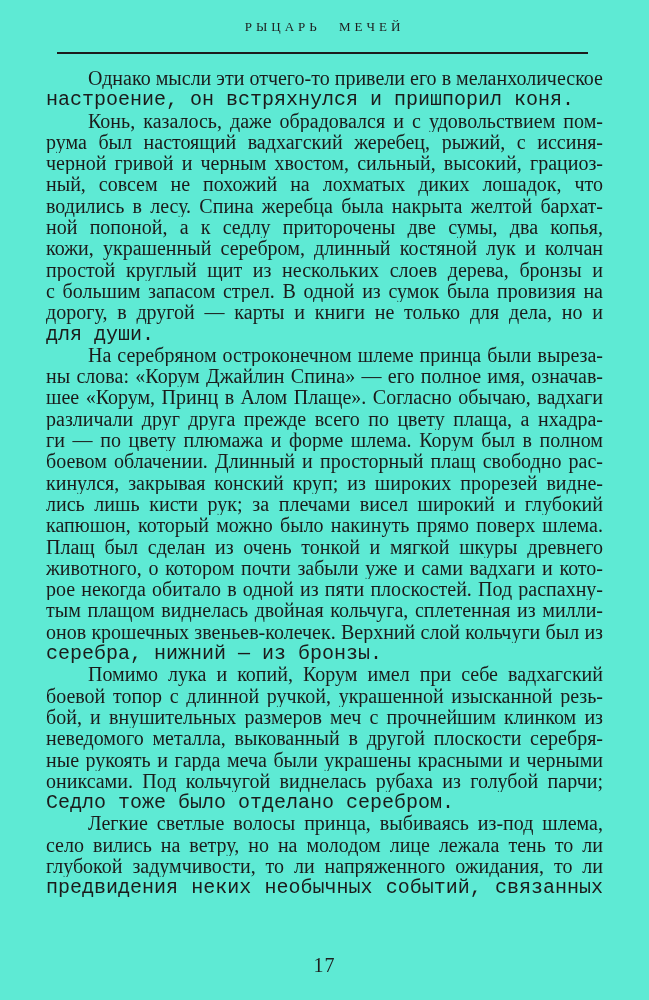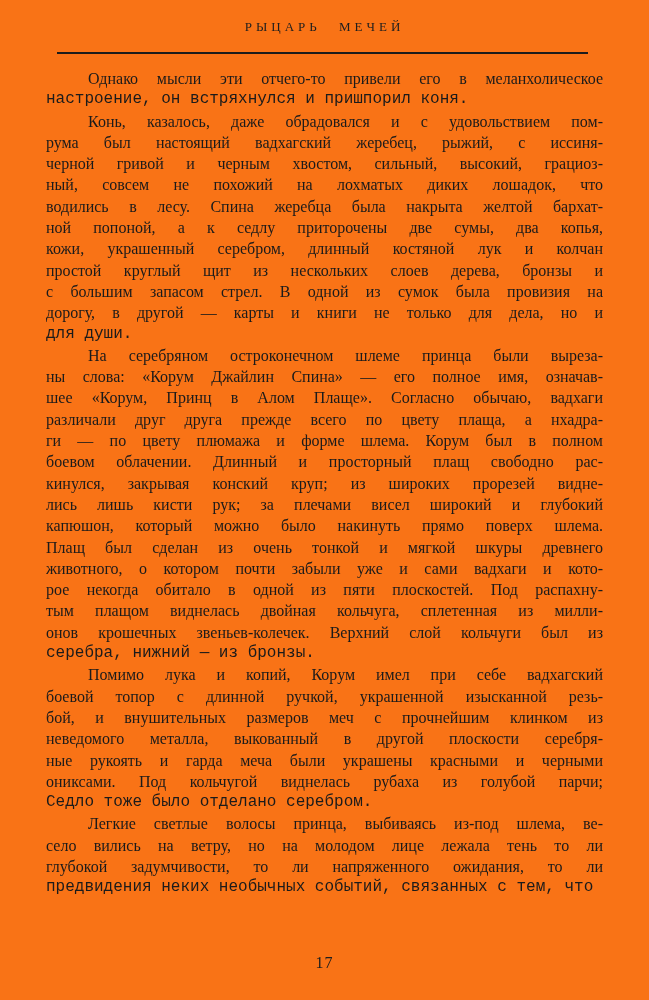--- a/index.html
+++ b/index.html
@@ -4,21 +4,21 @@
 <style>
   html, body {
     margin: 0;
     padding: 0;
     background: #ffffff;
   }
   .page {
     position: relative;
     width: 649px;
     height: 1000px;
-    background: #f97316;
+    background: #5eead4;
     color: #1b1b1b;
     font-family: "Liberation Serif", "DejaVu Serif", serif;
     overflow: hidden;
   }
   .running-header {
     position: absolute;
     top: 19px;
     left: 0;
     right: 0;
     text-align: center;
@@ -33,21 +33,21 @@
     left: 57px;
     width: 531px;
     height: 2px;
     background: #1c1c1c;
   }
   .body-text {
     position: absolute;
     top: 68px;
     left: 46px;
     width: 557px;
-    font-size: 16px;
+    font-size: 20px;
     line-height: 21.3px;
   }
   .line {
     text-align: justify;
     text-align-last: justify;
     height: 21.3px;
     overflow: hidden;
   }
   .line.indent {
     padding-left: 42px;
@@ -55,21 +55,21 @@
   .line.par-last {
     text-align-last: left;
     font-family: Liberation Mono, monospace;
   }
   .page-number {
     position: absolute;
     top: 954px;
     left: 46px;
     width: 557px;
     text-align: center;
-    font-size: 16px;
+    font-size: 20px;
     letter-spacing: 1px;
     color: #1e1e1e;
   }
 </style>
 </head>
 <body>
 
 <div class="page">
   <div class="running-header">РЫЦАРЬ МЕЧЕЙ</div>
   <div class="header-rule"></div>

